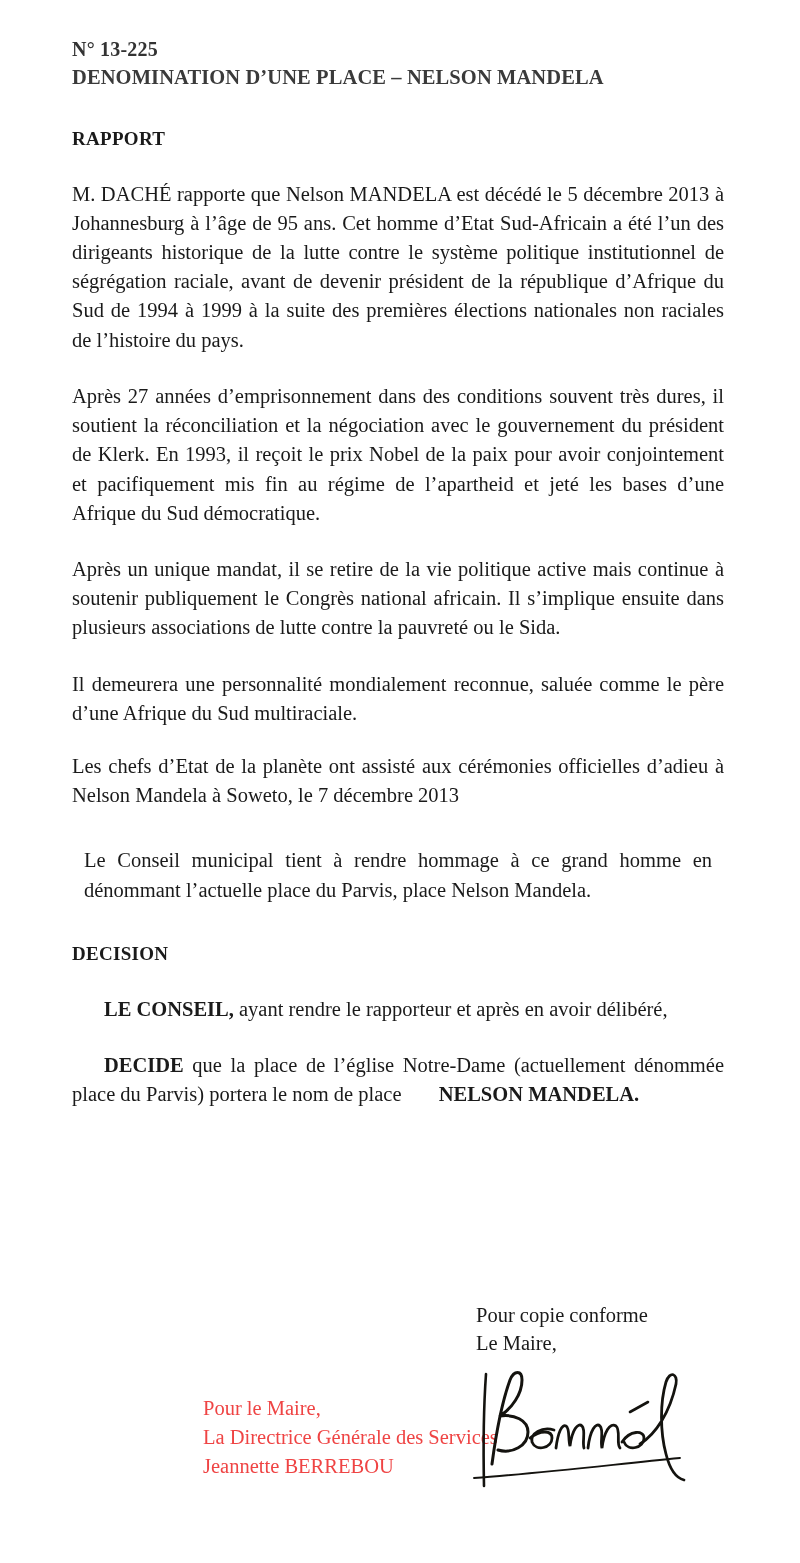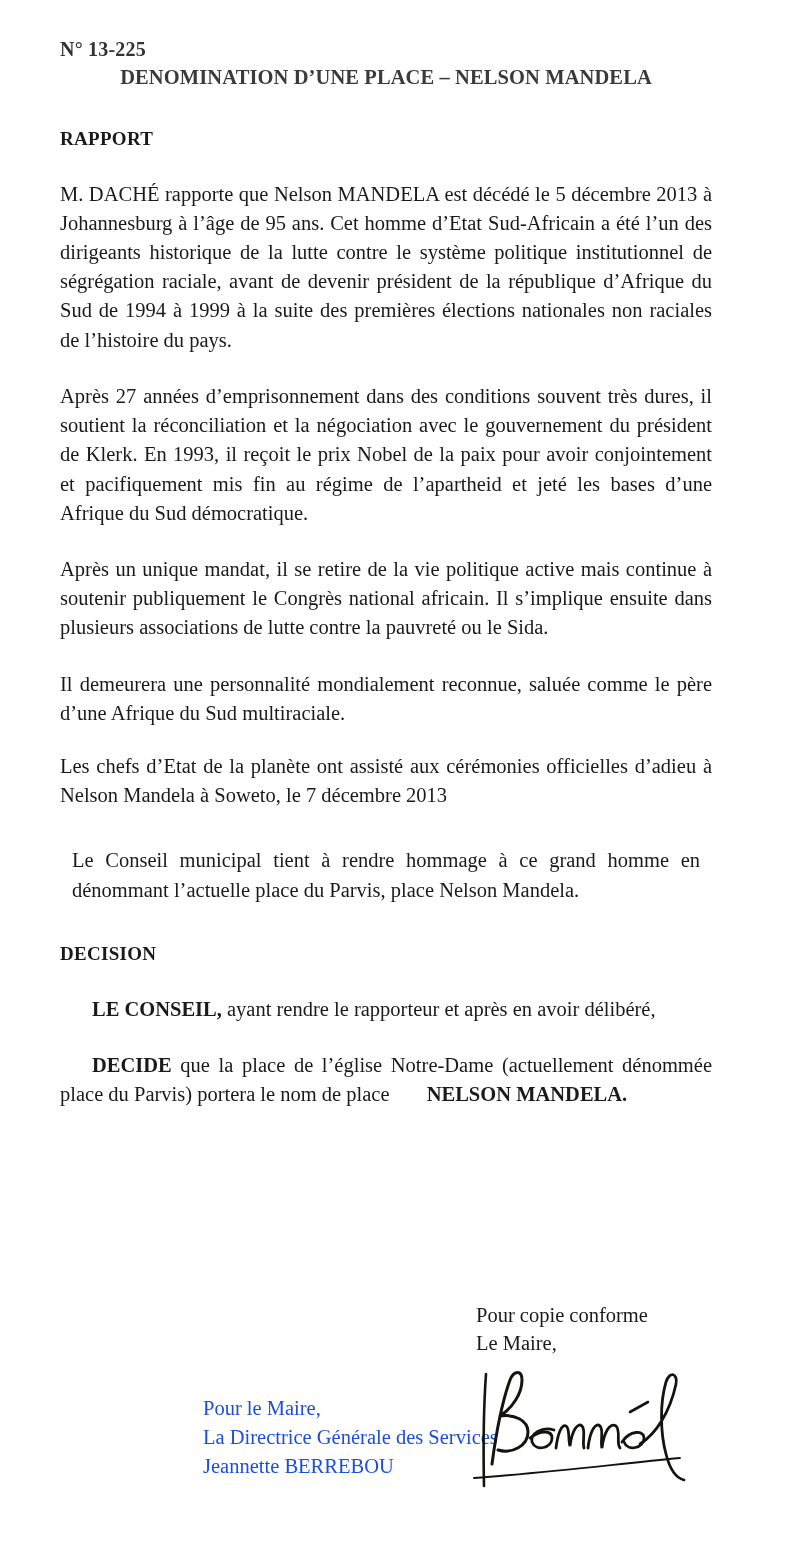--- a/index.html
+++ b/index.html
@@ -18,42 +18,41 @@
   }
 
   .page {
     position: absolute;
     inset: 0;
     background: #ffffff;
   }
 
   .content {
     position: absolute;
-    left: 60px;
+    left: 72px;
     top: 36px;
     width: 652px;
   }
 
   
   .doc-number {
     font-weight: bold;
     font-size: 20px;
     letter-spacing: 0.2px;
     color: #333333;
     line-height: 1.35;
   }
   .doc-title {
     font-weight: bold;
     font-size: 20.5px;
     letter-spacing: 0.1px;
     color: #3a3a3a;
     line-height: 1.35;
     margin-top: 1px;
     white-space: nowrap;
-    text-align: center;
   }
 
   
   .section-heading {
     font-weight: bold;
     font-size: 19px;
     letter-spacing: 0.3px;
     color: #1a1a1a;
   }
 
@@ -93,21 +92,21 @@
     line-height: 1.35;
     color: #1a1a1a;
     white-space: nowrap;
   }
   .sig-left {
     position: absolute;
     left: 203px;
     top: 104px;
     font-size: 20.5px;
     line-height: 1.41;
-    color: #1d4ed8;
+    color: #ef4444;
     white-space: nowrap;
   }
 
   
   .signature {
     position: absolute;
     left: 470px;
     top: 78px;
     width: 230px;
     height: 130px;

